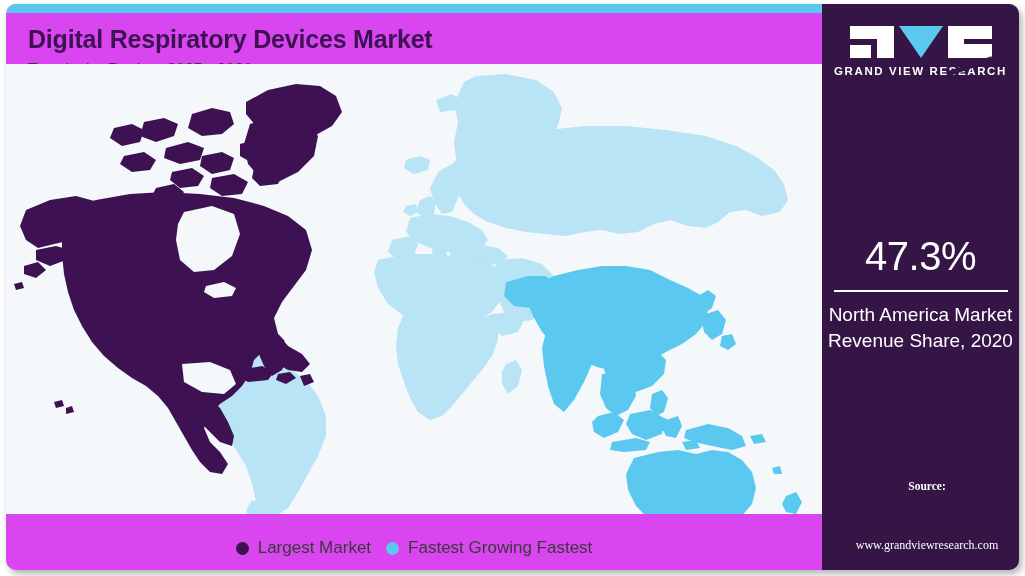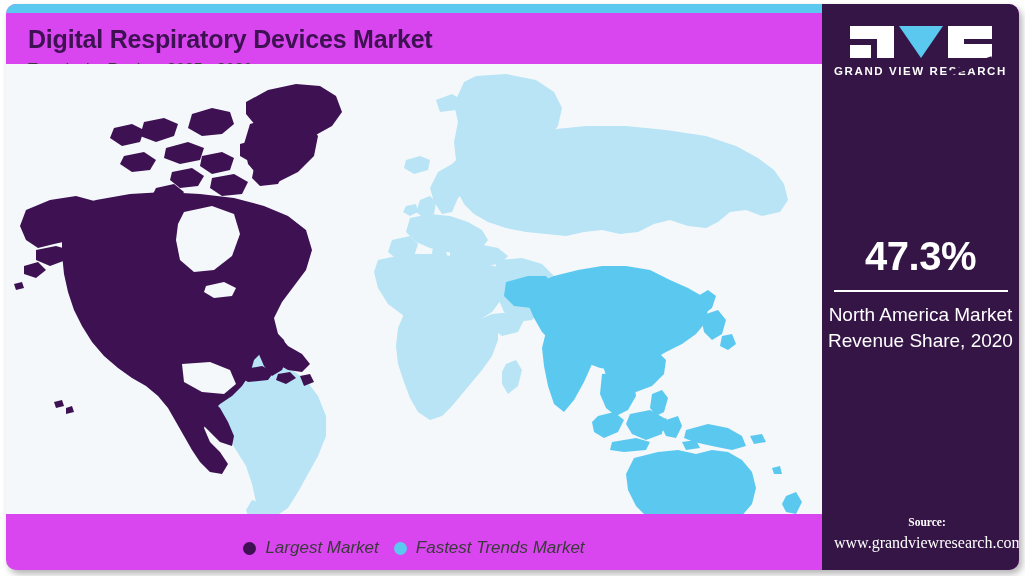--- a/index.html
+++ b/index.html
@@ -25,21 +25,21 @@
   }
   .subtitle{font-size:16px;color:#3A3A3A;margin:0;line-height:1.2;}
 
   
   .map-wrap{position:absolute;left:0;top:60px;width:816px;height:450px;}
   .map-wrap svg{display:block;width:100%;height:100%;}
 
   
   .legend{
     position:absolute;left:0;top:524px;width:816px;height:40px;
-    display:flex;align-items:center;justify-content:center;gap:15px;font-style:italic;
+    display:flex;align-items:center;justify-content:center;gap:15px;
   }
   .legend-item{display:flex;align-items:center;gap:9px;}
   .legend-dot{width:13px;height:13px;border-radius:50%;display:block;}
   .legend-label{font-size:17px;color:#3A3A3A;}
 
   
   .panel{
     position:absolute;right:0;top:0;width:197px;height:566px;
     background:#351546;
   }
@@ -61,29 +61,29 @@
   }
   .logo-v{
     width:0;height:0;border-left:22px solid transparent;border-right:22px solid transparent;
     border-top:32px solid #5BC8F0;
   }
   .logo-text{
     margin-top:7px;font-size:11.5px;font-weight:bold;color:#ffffff;letter-spacing:1.6px;
   }
 
   .stat{position:absolute;left:0;top:232px;width:197px;text-align:center;}
-  .stat-value{font-size:40px;font-weight:bold;color:#ffffff;line-height:1;letter-spacing:-0.5px;}
+  .stat-value{font-size:40px;font-weight:normal;color:#ffffff;line-height:1;letter-spacing:-0.5px;}
   .stat-divider{
     width:174px;height:1.5px;background:#ffffff;margin:14px auto 10px auto;
   }
   .stat-label{font-size:19px;color:#ffffff;line-height:1.4;}
 
   .source{position:absolute;left:12px;bottom:16px;width:186px;text-align:center;font-family:Liberation Serif, serif;}
   .source-title{font-size:11.5px;font-weight:bold;color:#ffffff;line-height:1.5;}
-  .source-url{font-size:16px;color:#ffffff;line-height:1.4;}
+  .source-url{font-size:12px;color:#ffffff;line-height:1.4;margin-top:42px;}
 </style>
 </head>
 <body>
 
 <div class="card">
 
   <div class="accent-bar"></div>
 
   <div class="header">
     <h1 class="title">Digital Respiratory Devices Market</h1>
@@ -232,21 +232,21 @@
     </svg>
   </div>
 
   <div class="legend">
     <div class="legend-item">
       <span class="legend-dot" style="background:#3D1152"></span>
       <span class="legend-label">Largest Market</span>
     </div>
     <div class="legend-item">
       <span class="legend-dot" style="background:#5BC8F0"></span>
-      <span class="legend-label">Fastest Trends Market</span>
+      <span class="legend-label">Fastest Growing Fastest</span>
     </div>
   </div>
 
   <div class="panel">
 
     <div class="logo-box">
       <div class="logo-marks">
         <span class="logo-g">
           <span class="notch"></span>
             <span class="notch2"></span>

